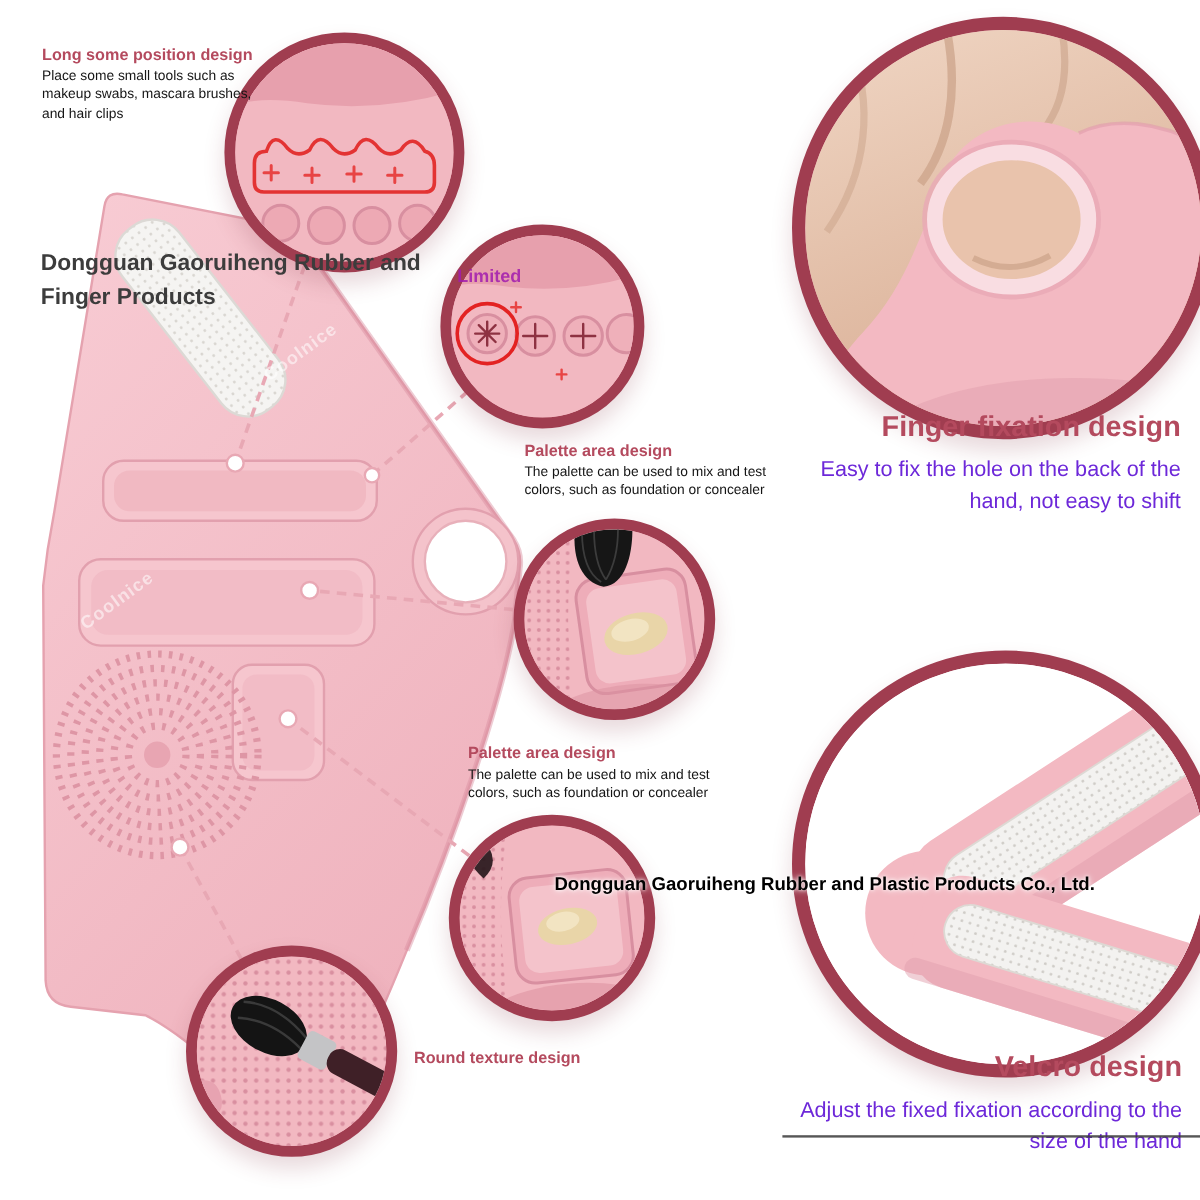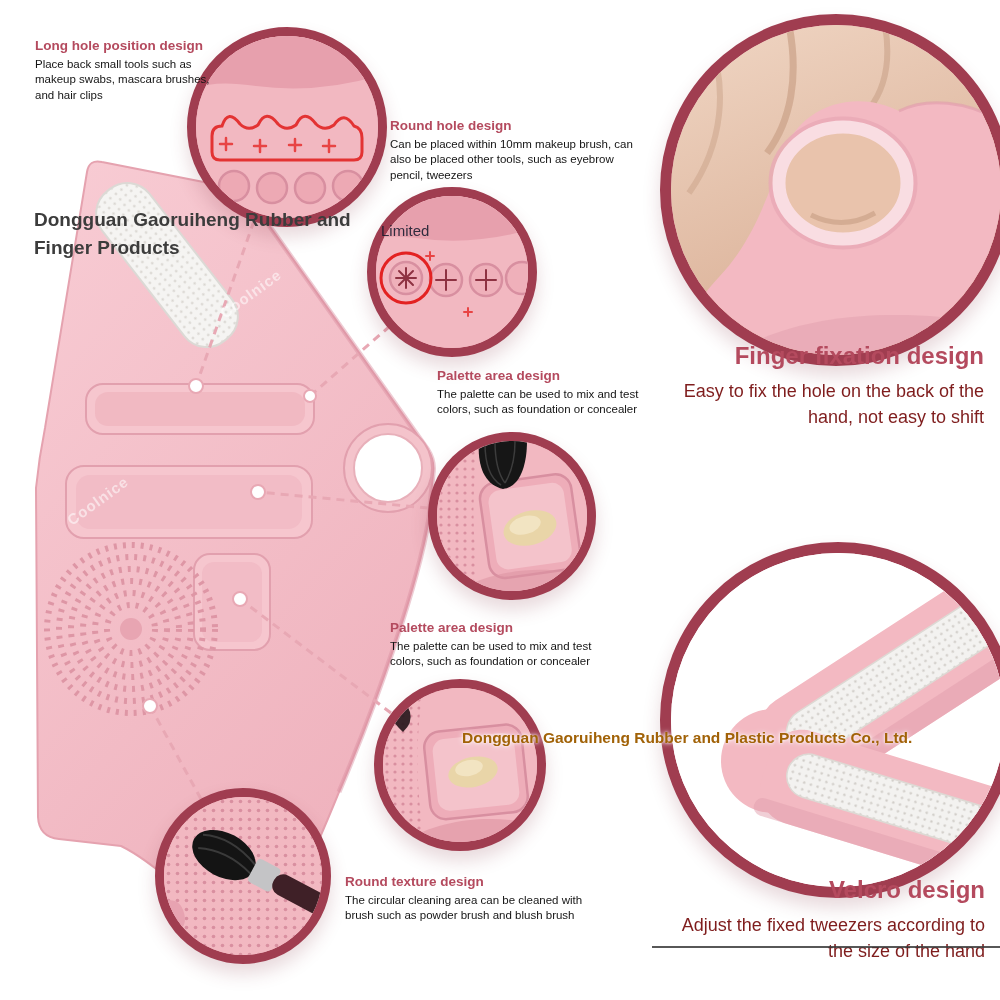--- a/index.html
+++ b/index.html
@@ -10,27 +10,27 @@
   .callout-circle{position:absolute;border-radius:50%;border:9px solid #a03d50;overflow:hidden;
                   background:#f2b8c1;box-shadow:0 10px 18px rgba(130,45,60,.18);box-sizing:border-box;}
   .callout-circle svg{display:block;width:100%;height:100%;}
   .c-large{border-width:11px;}
 
   .note{position:absolute;}
   .note-title{font-weight:bold;color:#b44a5e;font-size:13.5px;margin:0 0 4px 0;}
   .note-body{font-size:11.5px;color:#141414;line-height:1.34;}
   .note-large{text-align:right;}
   .note-large .note-title{font-size:24px;margin-bottom:9px;}
-  .note-large .note-body{font-size:18px;line-height:1.42;color:#7f1d1d;font-weight:500;}
+  .note-large .note-body{font-size:18px;line-height:1.42;color:#6d28d9;font-weight:500;}
 
   .wm-topleft{position:absolute;left:34px;top:206px;width:330px;font-size:19px;line-height:1.45;
               font-weight:600;color:#3c3c3c;}
   .wm-company{position:absolute;left:462px;top:729px;width:520px;font-size:15.5px;font-weight:bold;
-              color:#a16207;text-shadow:0 0 3px #fff,0 0 6px #fff;}
-  .wm-limited{position:absolute;left:381px;top:222px;font-size:15px;font-weight:normal;color:#0f172a;opacity:.85;text-align:right;}
+              color:#000000;text-shadow:0 0 3px #fff,0 0 6px #fff;}
+  .wm-limited{position:absolute;left:381px;top:222px;font-size:15px;font-weight:bold;color:#a21caf;opacity:.85;text-align:right;}
   .wm-brand{position:absolute;font-size:15px;font-weight:bold;color:rgba(255,255,255,.55);
             letter-spacing:1px;transform:rotate(-36deg);}
   .wm-brand.b1{left:215px;top:285px;}
   .wm-brand.b2{left:62px;top:492px;}
   .crop-line{position:absolute;left:652px;top:946px;width:348px;height:2px;background:#3a3a3a;opacity:.85;}
 </style>
 </head>
 <body>
 
 <div class="canvas">
@@ -263,52 +263,47 @@
       </g>
       <g transform="translate(238,258) rotate(17)">
         <rect x="-150" y="-48" width="300" height="96" rx="34" fill="#f3b9c2"></rect>
         <rect x="-150" y="30" width="300" height="18" rx="9" fill="#e2a0ae" opacity=".5"></rect>
         <rect x="-128" y="-26" width="268" height="44" rx="22" fill="url(#gdots7)" stroke="#ddd9d4" stroke-width="1.5"></rect>
       </g>
     </svg>
   </div>
 
   <div class="note" style="left:35px;top:38px;width:178px;">
-    <div class="note-title">Long hole position design</div>
-    <div class="note-body">Place back small tools such as makeup swabs, mascara brushes, and hair clips</div>
-  </div>
-
-  <div class="note" style="left:390px;top:118px;width:245px;">
-    <div class="note-title">Round hole design</div>
-    <div class="note-body">Can be placed within 10mm makeup brush, can also be placed other tools, such as eyebrow pencil, tweezers</div>
-  </div>
+    <div class="note-title">Long some position design</div>
+    <div class="note-body">Place some small tools such as makeup swabs, mascara brushes, and hair clips</div>
+  </div>
+
 
   <div class="note" style="left:437px;top:368px;width:202px;">
     <div class="note-title">Palette area design</div>
     <div class="note-body">The palette can be used to mix and test colors, such as foundation or concealer</div>
   </div>
 
   <div class="note" style="left:390px;top:620px;width:238px;">
     <div class="note-title">Palette area design</div>
     <div class="note-body">The palette can be used to mix and test colors, such as foundation or concealer</div>
   </div>
 
   <div class="note" style="left:345px;top:874px;width:262px;">
     <div class="note-title">Round texture design</div>
-    <div class="note-body">The circular cleaning area can be cleaned with brush such as powder brush and blush brush</div>
   </div>
 
   <div class="note note-large" style="left:648px;top:342px;width:336px;">
     <div class="note-title">Finger fixation design</div>
     <div class="note-body">Easy to fix the hole on the back of the hand, not easy to shift</div>
   </div>
 
   <div class="note note-large" style="left:655px;top:876px;width:330px;">
     <div class="note-title">Velcro design</div>
-    <div class="note-body">Adjust the fixed tweezers according to the size of the hand</div>
+    <div class="note-body">Adjust the fixed fixation according to the size of the hand</div>
   </div>
 
   <div class="wm-topleft">Dongguan Gaoruiheng Rubber and Finger Products</div>
   <div class="wm-company">Dongguan Gaoruiheng Rubber and Plastic Products Co., Ltd.</div>
   <div class="wm-limited">Limited</div>
 
   <div class="crop-line"></div>
 </div>
 
 </body></html>

